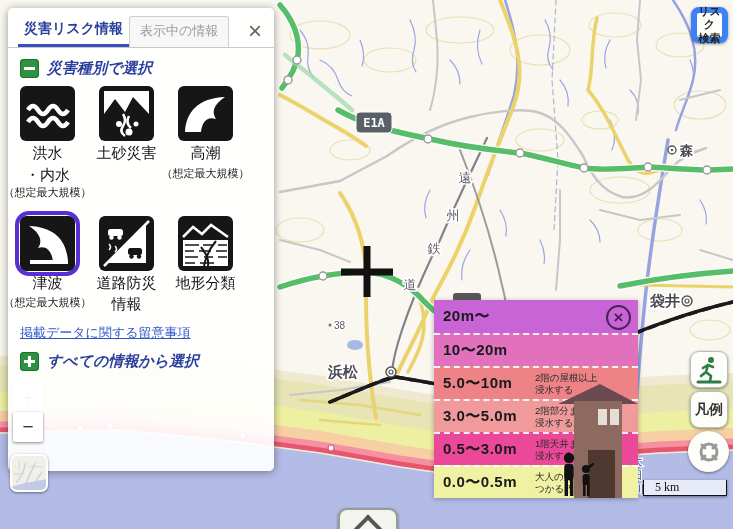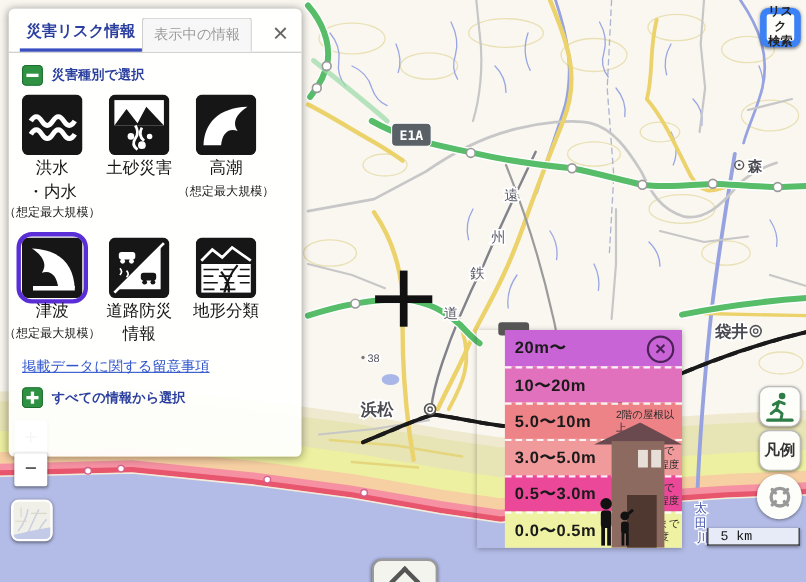--- a/index.html
+++ b/index.html
@@ -8,43 +8,43 @@
   #screen { position:relative; width:733px; height:529px; overflow:hidden; }
 
   
   #map-canvas { position:absolute; left:0; top:0; }
   .map-label { font-size:15px; fill:#4a4a52; paint-order:stroke; stroke:#fff; stroke-width:3px; font-weight:bold; }
   .map-label-sm { font-size:12px; fill:#5a5a64; paint-order:stroke; stroke:#fff; stroke-width:3px; }
   .rail-char { font-size:13px; fill:#5c5c68; paint-order:stroke; stroke:#fff; stroke-width:3px; }
   .river-char { font-size:11px; fill:#4656a8; paint-order:stroke; stroke:#fff; stroke-width:2.5px; }
 
   
-  #info-panel { position:absolute; left:8px; top:8px; width:266px; height:407px;
+  #info-panel { position:absolute; left:8px; top:8px; width:266px; height:463px;
     background:rgba(255,255,255,0.92); border-radius:5px; box-shadow:0 1px 8px rgba(0,0,0,.4); z-index:5; }
   .tabbar { display:flex; align-items:flex-end; padding:7px 8px 0 10px; border-bottom:1px solid #c9c9c9; }
   .tab-active { color:#2b3f9e; font-weight:bold; font-size:14px; padding:5px 6px 6px; border-bottom:3px solid #3a4ec0; }
   .tab-inactive { color:#9a9a9a; font-size:13px; padding:5px 10px 7px; margin-left:0; background:#f7f7f7;
     border:1px solid #cfcfcf; border-bottom:none; border-radius:3px 3px 0 0; }
   .panel-close { margin-left:auto; font-size:24px; line-height:20px; color:#666; padding:0 4px 6px; cursor:pointer; }
   .section-head { display:flex; align-items:center; gap:8px; margin:11px 12px 8px; }
   .toggle-box { width:19px; height:19px; border-radius:4px; background:#2f9243; position:relative; box-shadow:inset 0 0 0 1px #1e6e30; flex:none; }
   .toggle-box::before { content:""; position:absolute; left:4px; top:8px; width:11px; height:3px; background:#fff; }
   .toggle-plus::after { content:""; position:absolute; left:8px; top:4px; width:3px; height:11px; background:#fff; }
-  .section-title { color:#2b3f9e; font-weight:bold; font-size:12px; }
+  .section-title { color:#2b3f9e; font-weight:bold; font-size:15px;font-style:italic; }
   .type-grid { display:grid; grid-template-columns:repeat(3,79px); row-gap:16px; }
   .type-tile { display:flex; flex-direction:column; align-items:center; cursor:pointer; }
   .tile-icon-wrap { width:55px; height:55px; border-radius:6px; }
   .tile-selected .tile-icon-wrap { outline:4px solid #5a2ed6; outline-offset:1px; border-radius:9px; }
   .tile-label { font-size:15px; color:#141414; line-height:1.25; text-align:center; margin-top:3px; white-space:nowrap; }
   .tile-sub { font-size:11px; color:#222; text-align:center; white-space:nowrap; }
   .notes-link { display:block; margin:10px 12px 4px; font-size:13px; color:#2f55cc; text-decoration:underline; cursor:pointer; }
   .expand-row { margin-top:10px; }
 
   
-  #tsunami-legend { position:absolute; left:434px; top:300px; width:186px; z-index:4; box-shadow:0 1px 5px rgba(0,0,0,.3);padding-left:25px; }
+  #tsunami-legend { position:absolute; left:434px; top:300px; width:204px; z-index:4; box-shadow:0 1px 5px rgba(0,0,0,.3); }
   .legend-handle { position:absolute; top:-7px; left:19px; width:28px; height:12px; background:#565656; border-radius:3px; z-index:0; }
   .legend-row { position:relative; height:33px; display:flex; align-items:center; padding-left:9px; z-index:1; }
   .legend-row + .legend-row { border-top:2px dashed rgba(255,255,255,.9); }
   .legend-range { font-size:15px; font-weight:bold; color:#1a1a1a; letter-spacing:.5px; }
   .legend-note { position:absolute; left:101px; top:4px; font-size:9.5px; line-height:1.25; color:#2a2a2a; }
   .legend-close { position:absolute; right:7px; top:5px; width:25px; height:25px; border:2.5px solid #4c2157; border-radius:50%;
     color:#4c2157; font-size:17px; font-weight:bold; display:flex; align-items:center; justify-content:center; cursor:pointer; z-index:3; }
   #legend-house { position:absolute; right:0; top:84px; z-index:2; pointer-events:none; }
   #legend-people { position:absolute; right:42px; top:152px; z-index:3; pointer-events:none; }
 
@@ -59,21 +59,21 @@
   #locate-btn { left:688px; top:431px; width:41px; height:41px; border-radius:50%; z-index:6; }
   #zoom-in-btn { left:13px; top:382px; width:30px; height:30px; background:#fff; border-radius:2px; color:#888; font-size:19px; z-index:1; }
   #zoom-out-btn { left:13px; top:412px; width:30px; height:30px; background:#fff; border-radius:2px; color:#333; font-size:19px; z-index:6; }
   #minimap-btn { left:10px; top:454px; width:38px; height:38px; border-radius:7px; border:2px solid #fff; overflow:hidden; z-index:6; }
   #collapse-btn { left:338px; top:508px; width:60px; height:30px; background:#f4f4ee; border:2px solid #9a9a9a;
     border-radius:9px; z-index:6; }
   #collapse-btn::before { content:""; width:16px; height:16px; border-top:4px solid #555; border-left:4px solid #555;
     transform:rotate(45deg) translate(4px,4px); }
   #scale-bar { left:643px; top:480px; width:84px; height:16px; background:rgba(236,238,248,.9);
     border:1.5px solid #111; border-top:none; justify-content:flex-start; padding-left:11px;
-    font-family:Liberation Mono, monospace; font-size:12px; color:#111; z-index:6; cursor:default; }
+    font-family:Liberation Serif, serif; font-size:12px; color:#111; z-index:6; cursor:default; }
 </style>
 </head>
 <body>
 
 <div id="screen">
 
   <svg id="map-canvas" width="733" height="529" viewBox="0 0 733 529">
     <rect x="0" y="0" width="733" height="529" fill="#faf7f1"></rect>
 
     <g fill="none" stroke="#e9e1b4" stroke-width="1.2">

